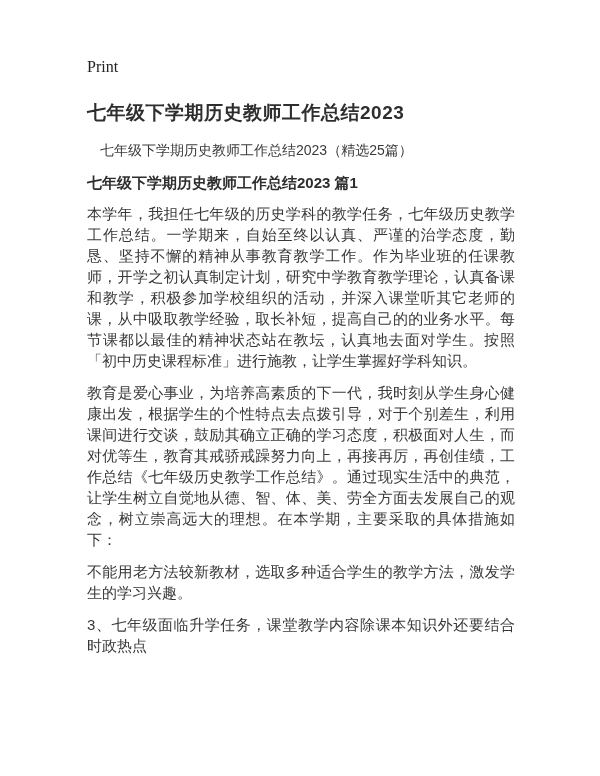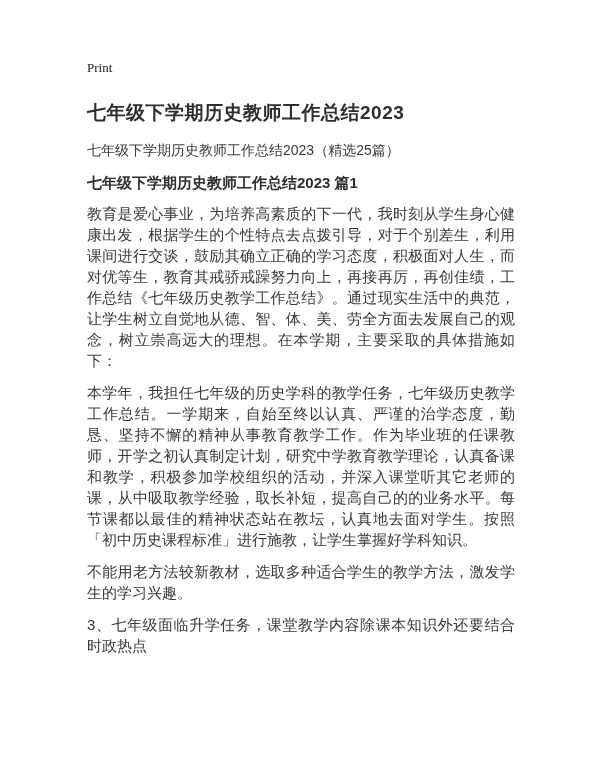--- a/index.html
+++ b/index.html
@@ -13,40 +13,40 @@
       height: 776px;
       background: #ffffff;
       box-sizing: border-box;
       padding: 58px 85px 0 87px;
       font-family: "Liberation Sans", sans-serif;
       color: #333333;
       overflow: hidden;
     }
     .print-link {
       font-family: "Liberation Serif", serif;
-      font-size: 13px;
+      font-size: 16px;
       color: #222222;
       display: inline-block;
       margin: 0 0 10px 0;
       cursor: pointer;
     }
     h1.doc-title {
       font-size: 19px;
       font-weight: bold;
       text-align: left;
       color: #2e2e2e;
       margin: 14px 0 0 0;
       line-height: 26px;
       letter-spacing: 0.5px;
     }
     .doc-subtitle {
       font-size: 14px;
       font-weight: normal;
       color: #3a3a3a;
-      margin: 15px 0 0 0;
+      margin: 15px 0 0 13px;
       line-height: 19px;
     }
     h2.piece-heading {
       font-size: 15px;
       font-weight: bold;
       color: #2e2e2e;
       margin: 13px 0 8px 0;
       line-height: 20px;
     }
     .content p {
@@ -64,19 +64,19 @@
 <div class="page">
   <a class="print-link">Print</a>
 
   <h1 class="doc-title">七年级下学期历史教师工作总结2023</h1>
 
   <div class="doc-subtitle">七年级下学期历史教师工作总结2023（精选25篇）</div>
 
   <h2 class="piece-heading">七年级下学期历史教师工作总结2023 篇1</h2>
 
   <div class="content">
+    <p>本学年，我担任七年级的历史学科的教学任务，七年级历史教学工作总结。一学期来，自始至终以认真、严谨的治学态度，勤恳、坚持不懈的精神从事教育教学工作。作为毕业班的任课教师，开学之初认真制定计划，研究中学教育教学理论，认真备课和教学，积极参加学校组织的活动，并深入课堂听其它老师的课，从中吸取教学经验，取长补短，提高自己的的业务水平。每节课都以最佳的精神状态站在教坛，认真地去面对学生。按照「初中历史课程标准」进行施教，让学生掌握好学科知识。</p>
     <p>教育是爱心事业，为培养高素质的下一代，我时刻从学生身心健康出发，根据学生的个性特点去点拨引导，对于个别差生，利用课间进行交谈，鼓励其确立正确的学习态度，积极面对人生，而对优等生，教育其戒骄戒躁努力向上，再接再厉，再创佳绩，工作总结《七年级历史教学工作总结》。通过现实生活中的典范，让学生树立自觉地从德、智、体、美、劳全方面去发展自己的观念，树立崇高远大的理想。在本学期，主要采取的具体措施如下：</p>
-    <p>本学年，我担任七年级的历史学科的教学任务，七年级历史教学工作总结。一学期来，自始至终以认真、严谨的治学态度，勤恳、坚持不懈的精神从事教育教学工作。作为毕业班的任课教师，开学之初认真制定计划，研究中学教育教学理论，认真备课和教学，积极参加学校组织的活动，并深入课堂听其它老师的课，从中吸取教学经验，取长补短，提高自己的的业务水平。每节课都以最佳的精神状态站在教坛，认真地去面对学生。按照「初中历史课程标准」进行施教，让学生掌握好学科知识。</p>
     <p>不能用老方法较新教材，选取多种适合学生的教学方法，激发学生的学习兴趣。</p>
     <p>3、七年级面临升学任务，课堂教学内容除课本知识外还要结合时政热点</p>
 
   </div>
 </div>
 
 </body></html>

